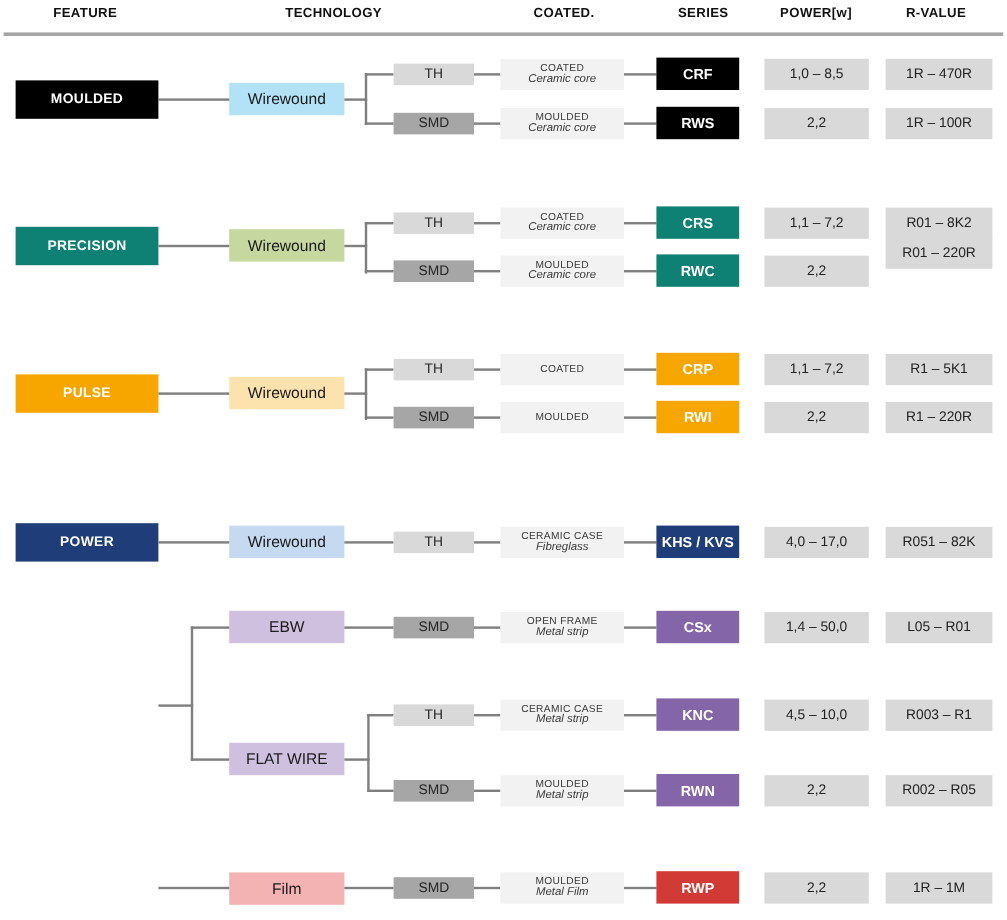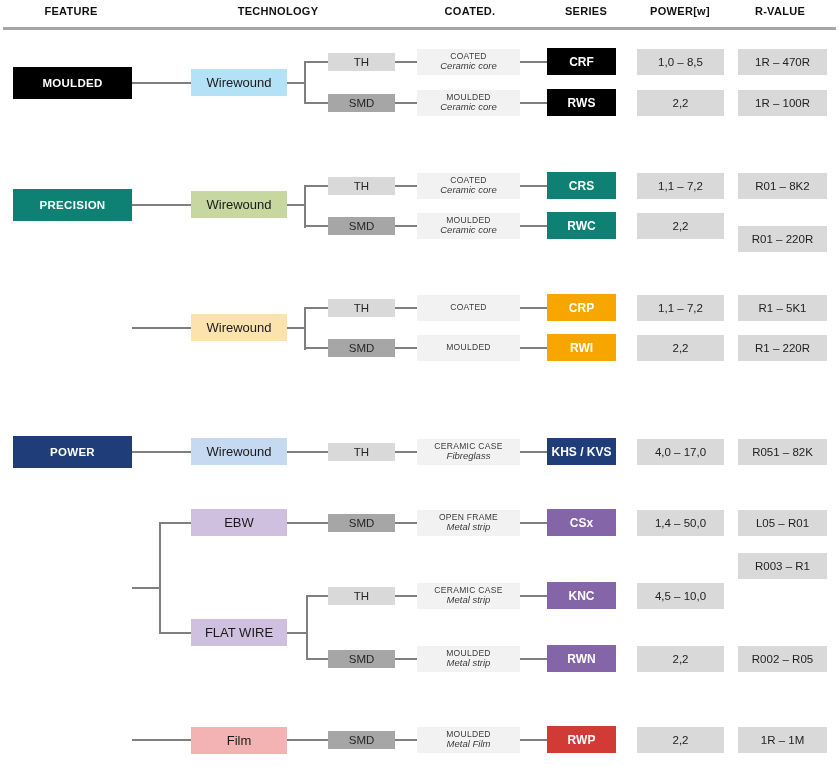--- a/index.html
+++ b/index.html
@@ -98,22 +98,23 @@
   <div class="val pow" style="top:173px">1,1 – 7,2</div>
   <div class="val rv" style="top:173px">R01 – 8K2</div>
 
   <div class="mount smd" style="top:217px">SMD</div>
   <div class="desc" style="top:213px">
     <span class="d1">MOULDED</span>
     <span class="d2">Ceramic core</span>
   </div>
   <div class="series c-precision" style="top:212px">RWC</div>
   <div class="val pow" style="top:213px">2,2</div>
-  <div class="val rv" style="top:226px">R01 – 220R</div>
-
+  <div class="val rv" style="top:198px">R01 – 220R</div>
+
+  <div class="feature c-pulse" style="top:312px">PULSE</div>
   <div class="tech t-pulse" style="top:314px">Wirewound</div>
   <div class="ln h" style="left:132px;top:327px;width:59px"></div>
   <div class="ln h" style="left:287px;top:327px;width:19px"></div>
   <div class="ln v" style="left:304px;top:307px;height:43px"></div>
   <div class="ln h" style="left:304px;top:307px;width:24px"></div>
   <div class="ln h" style="left:304px;top:347px;width:24px"></div>
   <div class="ln h" style="left:395px;top:307px;width:22px"></div>
   <div class="ln h" style="left:395px;top:347px;width:22px"></div>
   <div class="ln h" style="left:520px;top:307px;width:27px"></div>
   <div class="ln h" style="left:520px;top:347px;width:27px"></div>
@@ -179,21 +180,21 @@
   <div class="val pow" style="top:510px">1,4 – 50,0</div>
   <div class="val rv" style="top:510px">L05 – R01</div>
 
   <div class="mount th" style="top:587px">TH</div>
   <div class="desc" style="top:583px">
     <span class="d1">CERAMIC CASE</span>
     <span class="d2">Metal strip</span>
   </div>
   <div class="series c-shunt" style="top:582px">KNC</div>
   <div class="val pow" style="top:583px">4,5 – 10,0</div>
-  <div class="val rv" style="top:553px">R003 – R1</div>
+  <div class="val rv" style="top:583px">R003 – R1</div>
 
   <div class="mount smd" style="top:650px">SMD</div>
   <div class="desc" style="top:646px">
     <span class="d1">MOULDED</span>
     <span class="d2">Metal strip</span>
   </div>
   <div class="series c-shunt" style="top:645px">RWN</div>
   <div class="val pow" style="top:646px">2,2</div>
   <div class="val rv" style="top:646px">R002 – R05</div>
 

